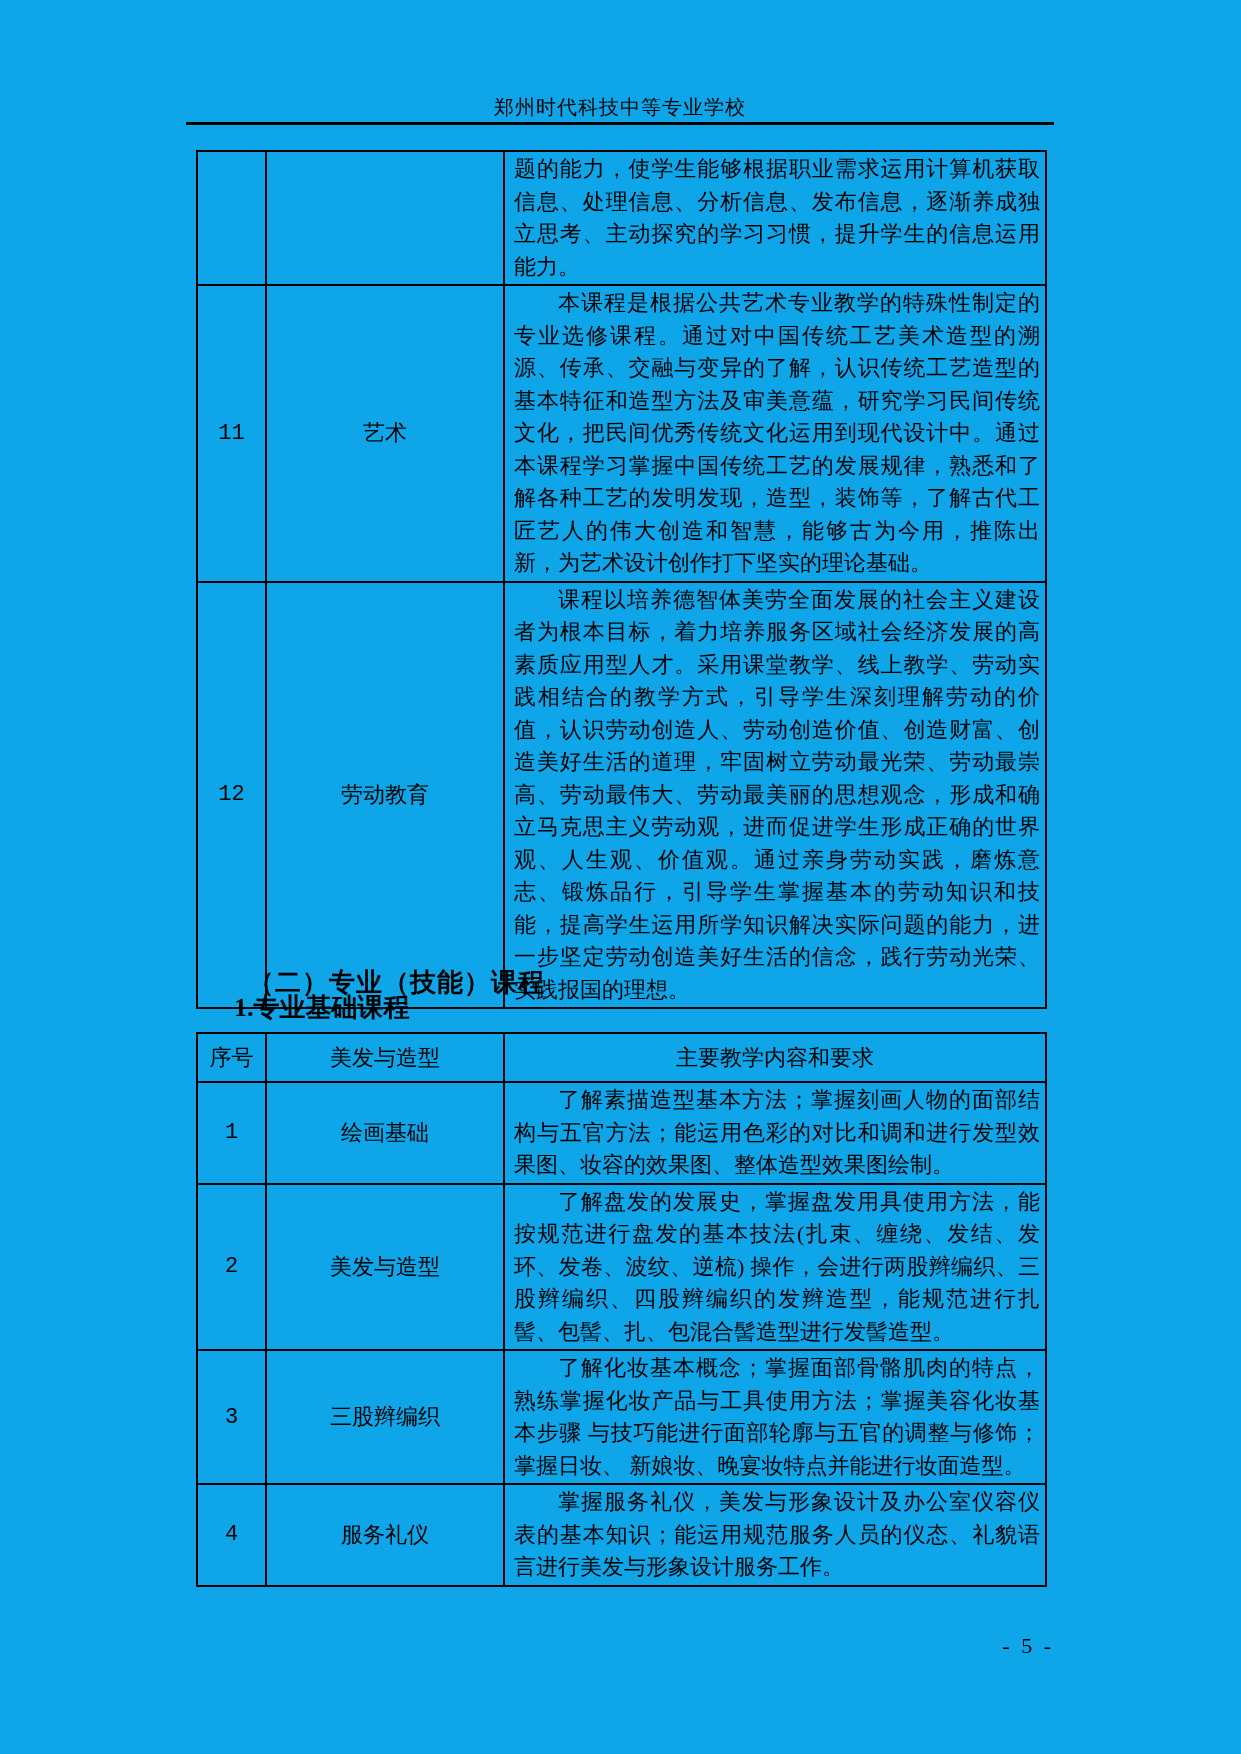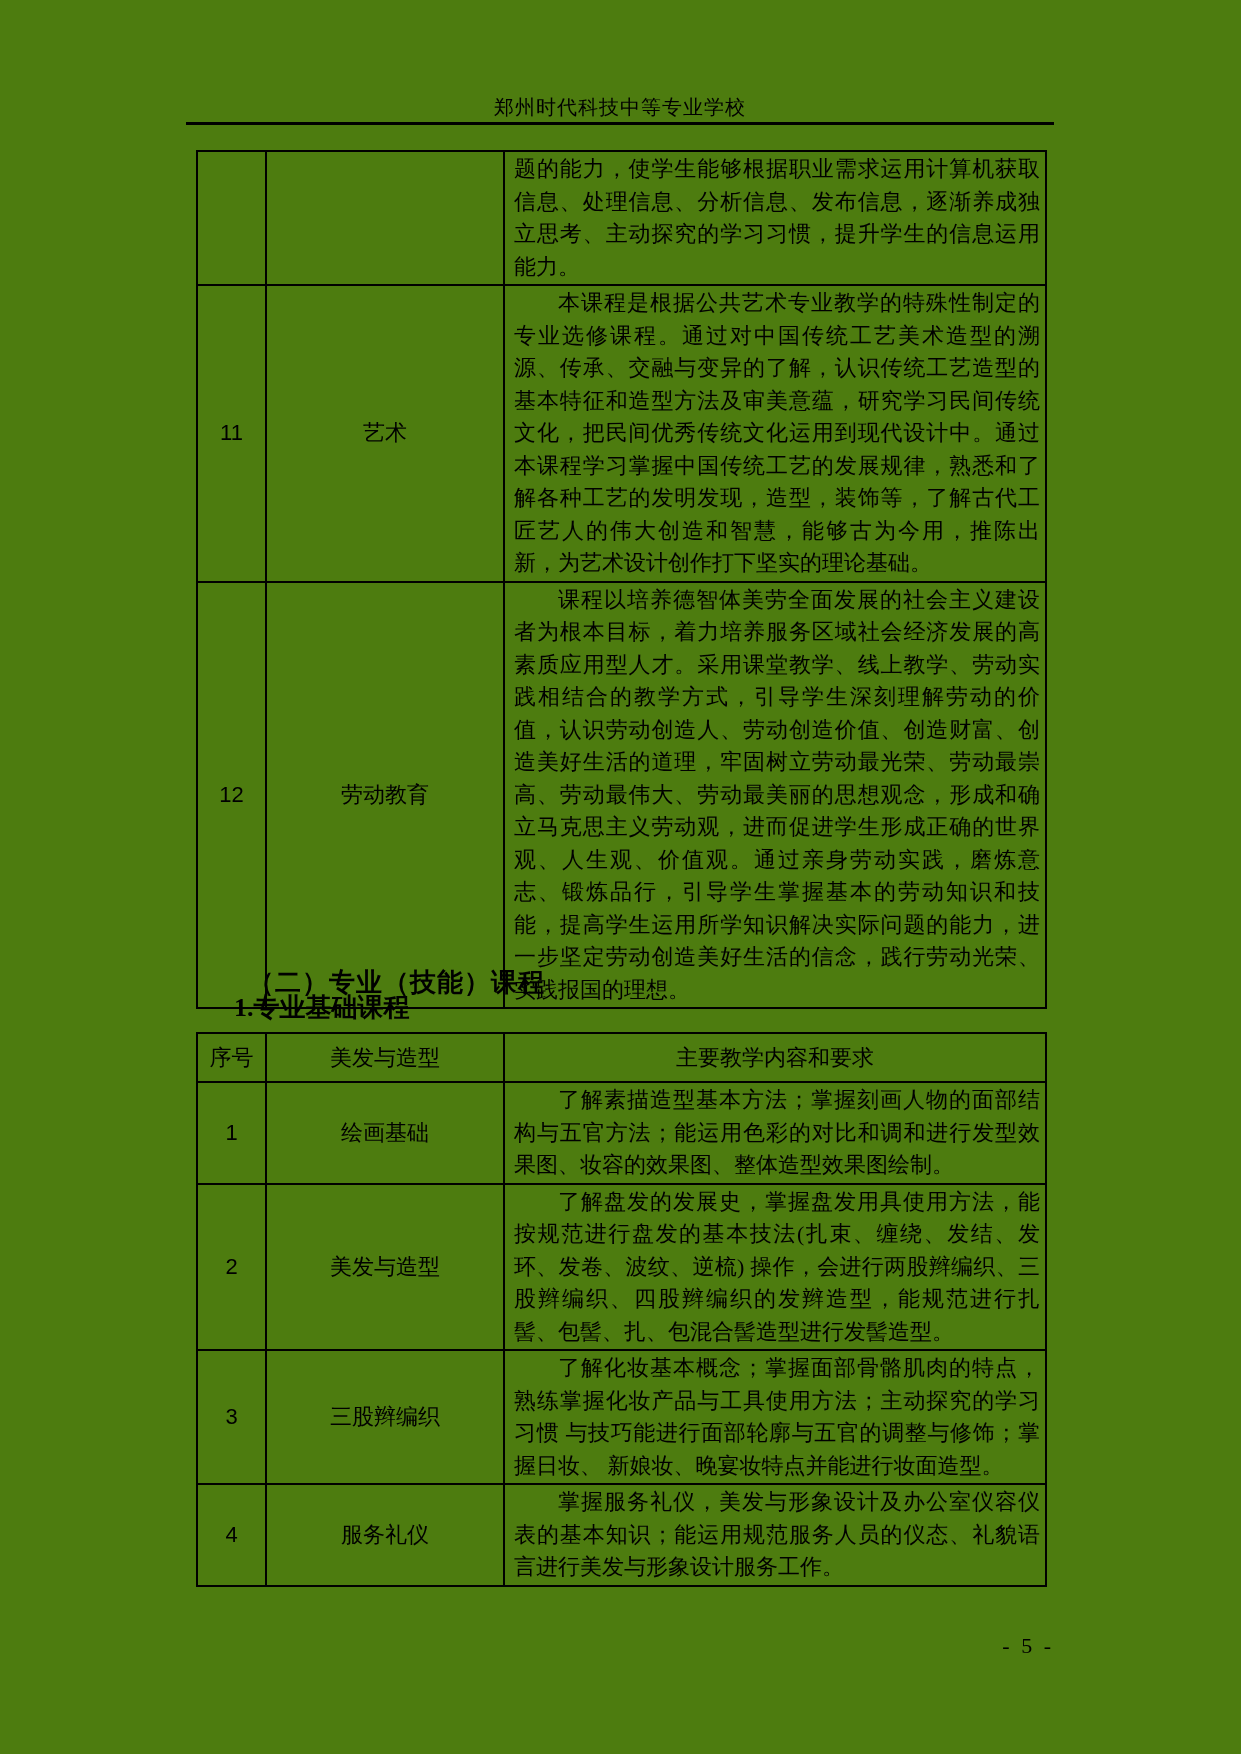--- a/index.html
+++ b/index.html
@@ -2,21 +2,21 @@
 <html lang="zh"><head>
 <meta charset="utf-8">
 <style>
   * { margin: 0; padding: 0; box-sizing: border-box; }
   html, body { background: #888; }
   .page {
     position: relative;
     width: 1241px;
     height: 1754px;
     margin: 0 auto;
-    background: #4d7c0f;
+    background: #0ea5e9;
     color: #000;
     font-family: "Liberation Serif", "DejaVu Serif", serif;
     overflow: hidden;
   }
   .header-title {
     position: absolute;
     top: 94px;
     left: 186px;
     width: 868px;
     text-align: center;
@@ -47,21 +47,21 @@
   }
   .t1 { top: 150px; }
   .t2 { top: 1032px; }
   col.c-no   { width: 69px; }
   col.c-name { width: 238px; }
   col.c-body { width: 542px; }
   td.no-cell, td.name-cell, th.hdr-cell {
     text-align: center;
     font-size: 22px;
   }
-  td.no-cell { font-family: Liberation Sans, sans-serif; border-radius: 19px; }
+  td.no-cell { font-family: Liberation Mono, monospace; border-radius: 19px; }
   td.body-cell {
     font-size: 22px;
     line-height: 32.5px;
     text-align: justify;
     text-justify: inter-character;
     padding: 1px 5px 1px 9px;
     vertical-align: top;
   }
   td.body-cell.indent { text-indent: 44px; margin-left: 12px; }
   .section-heading {
@@ -144,21 +144,21 @@
         <td class="body-cell indent">了解素描造型基本方法；掌握刻画人物的面部结构与五官方法；能运用色彩的对比和调和进行发型效果图、妆容的效果图、整体造型效果图绘制。</td>
       </tr>
       <tr style="height:164px;">
         <td class="no-cell">2</td>
         <td class="name-cell">美发与造型</td>
         <td class="body-cell indent">了解盘发的发展史，掌握盘发用具使用方法，能按规范进行盘发的基本技法(扎束、缠绕、发结、发环、发卷、波纹、逆梳) 操作，会进行两股辫编织、三股辫编织、四股辫编织的发辫造型，能规范进行扎髻、包髻、扎、包混合髻造型进行发髻造型。</td>
       </tr>
       <tr style="height:132px;">
         <td class="no-cell">3</td>
         <td class="name-cell">三股辫编织</td>
-        <td class="body-cell indent">了解化妆基本概念；掌握面部骨骼肌肉的特点，熟练掌握化妆产品与工具使用方法；主动探究的学习习惯 与技巧能进行面部轮廓与五官的调整与修饰；掌握日妆、 新娘妆、晚宴妆特点并能进行妆面造型。</td>
+        <td class="body-cell indent">了解化妆基本概念；掌握面部骨骼肌肉的特点，熟练掌握化妆产品与工具使用方法；掌握美容化妆基本步骤 与技巧能进行面部轮廓与五官的调整与修饰；掌握日妆、 新娘妆、晚宴妆特点并能进行妆面造型。</td>
       </tr>
       <tr style="height:98px;">
         <td class="no-cell">4</td>
         <td class="name-cell">服务礼仪</td>
         <td class="body-cell indent">掌握服务礼仪，美发与形象设计及办公室仪容仪表的基本知识；能运用规范服务人员的仪态、礼貌语言进行美发与形象设计服务工作。</td>
       </tr>
     </tbody>
   </table>
 
   <div class="page-footer">- 5 -</div>

